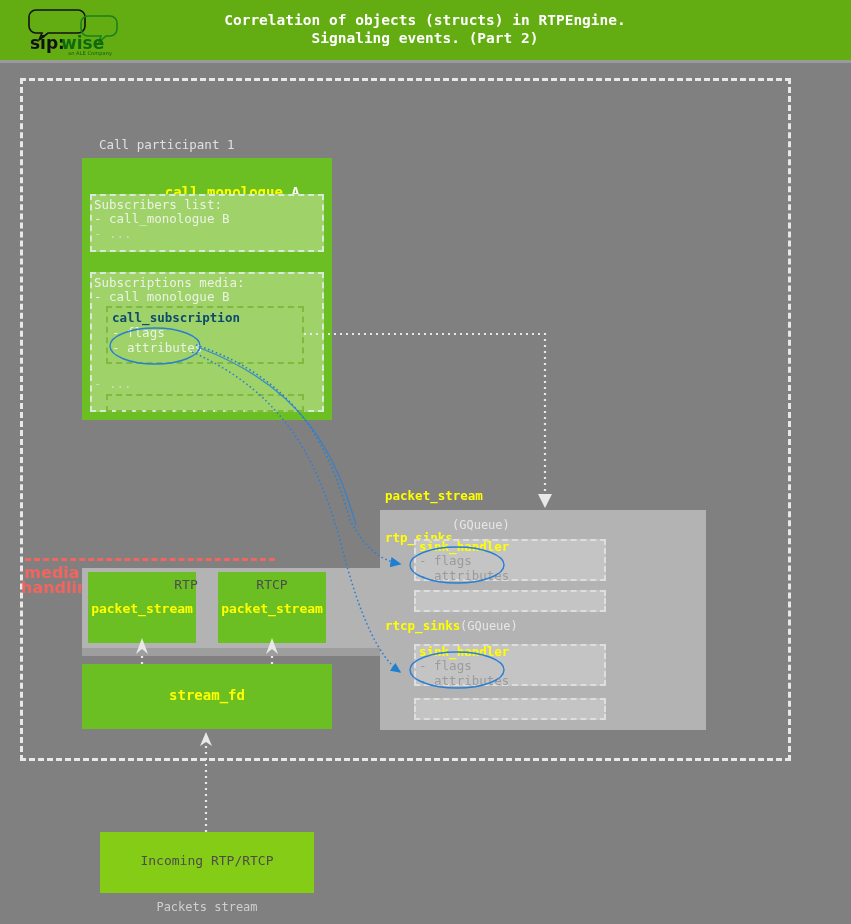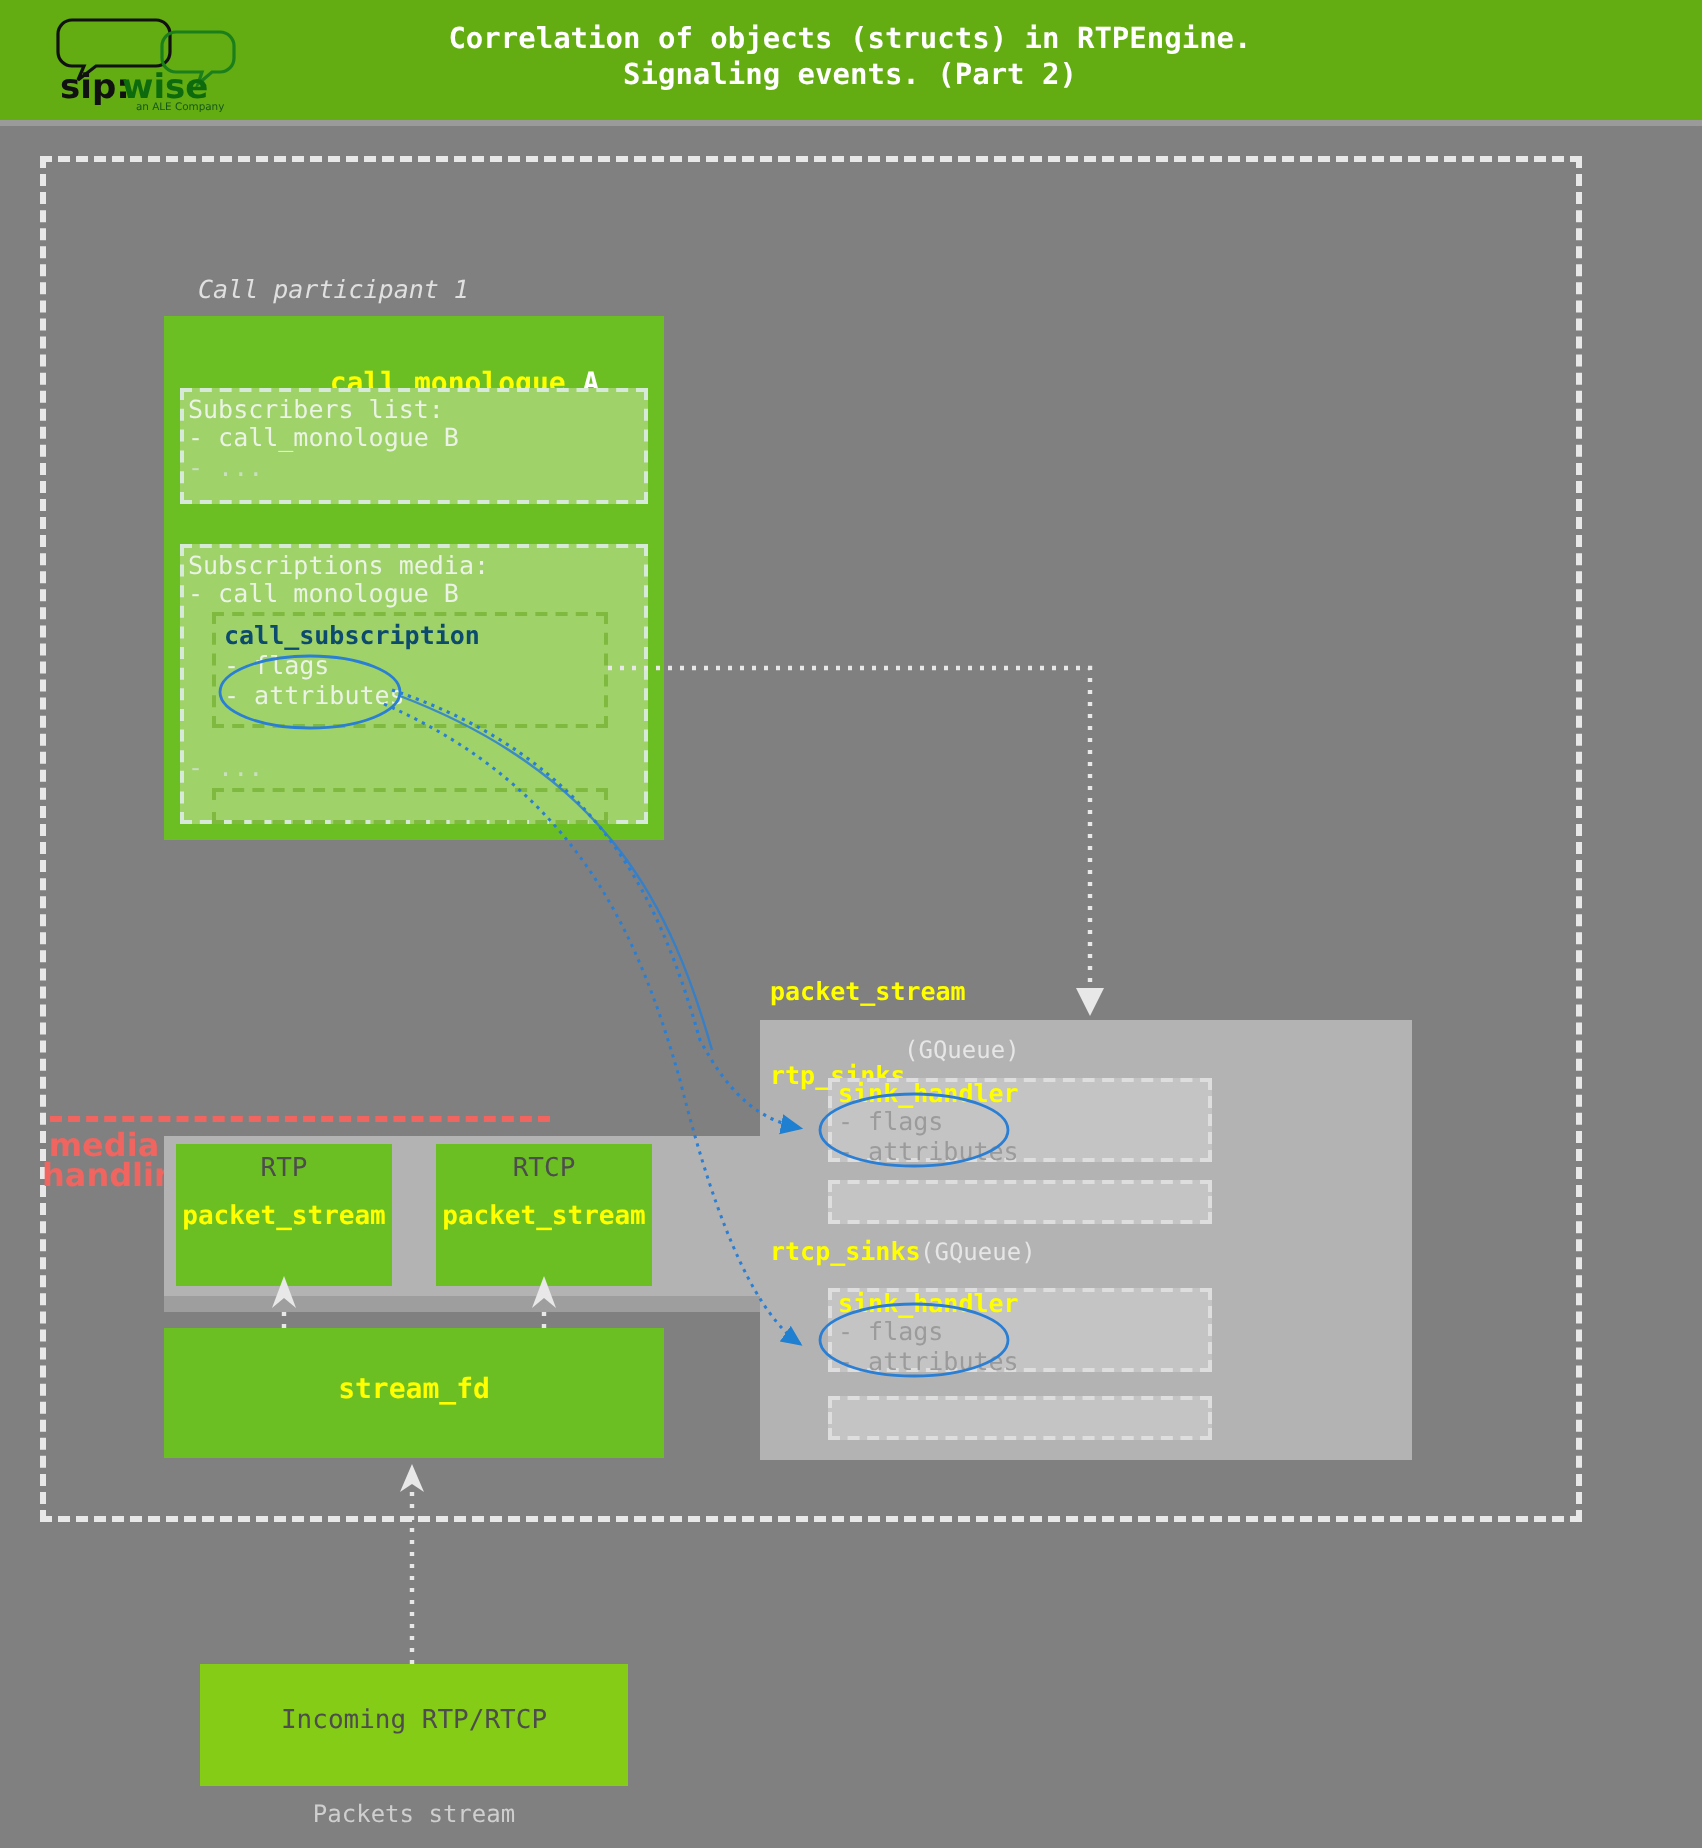--- a/index.html
+++ b/index.html
@@ -133,21 +133,21 @@
       </svg>
     </div>
 
     <div class="hdr-title">Correlation of objects (structs) in RTPEngine.
 Signaling events. (Part 2)</div>
   </div>
   <div class="hdr-rule"></div>
 
   <div class="outer-frame"></div>
 
-  <div class="lbl" style="left:99px;top:137px;font-style:italic;">Call participant 1</div>
+  <div class="lbl" style="left:99px;top:137px;">Call participant 1</div>
 
   <div class="gbox" style="left:82px;top:158px;width:250px;height:262px;">
     <div class="gbox-title" style="top:10px;">
       <span>call_monologue</span><span class="plain"> A</span>
     </div>
 
     <div class="sub-dashed" style="left:8px;top:36px;width:234px;height:58px;"></div>
     <div class="sub-text" style="left:12px;top:40px;">Subscribers list:</div>
     <div class="sub-text" style="left:12px;top:54px;">- call_monologue B</div>
     <div class="sub-text" style="left:12px;top:69px;color:#c9dfc0;">- ...</div>
@@ -166,21 +166,21 @@
   </div>
 
 
   <div class="media-dash"></div>
   <div class="media-lbl">media
 handling</div>
 
   <div class="gray-panel" style="left:82px;top:568px;width:298px;height:80px;"></div>
 
   <div class="gbox" style="left:88px;top:572px;width:108px;height:71px;">
-    <div class="gbox-title" style="top:5px;color:#4d4d4d;font-weight:normal;font-size:13px;">RTP</div>
+    <div class="gbox-title" style="top:5px;color:#4d4d4d;font-weight:normal;font-size:13px;padding-left:44px;">RTP</div>
     <div class="gbox-title" style="top:29px;font-size:13px;">packet_stream</div>
   </div>
 
   <div class="gbox" style="left:218px;top:572px;width:108px;height:71px;">
     <div class="gbox-title" style="top:5px;color:#4d4d4d;font-weight:normal;font-size:13px;">RTCP</div>
     <div class="gbox-title" style="top:29px;font-size:13px;">packet_stream</div>
   </div>
 
   <div class="gray-panel-dark" style="left:82px;top:648px;width:298px;height:8px;"></div>
 

